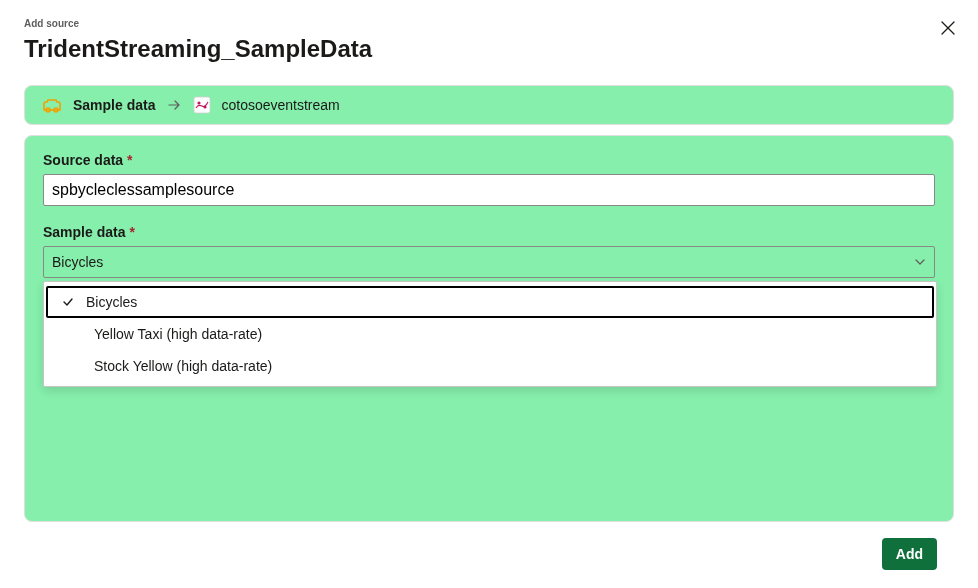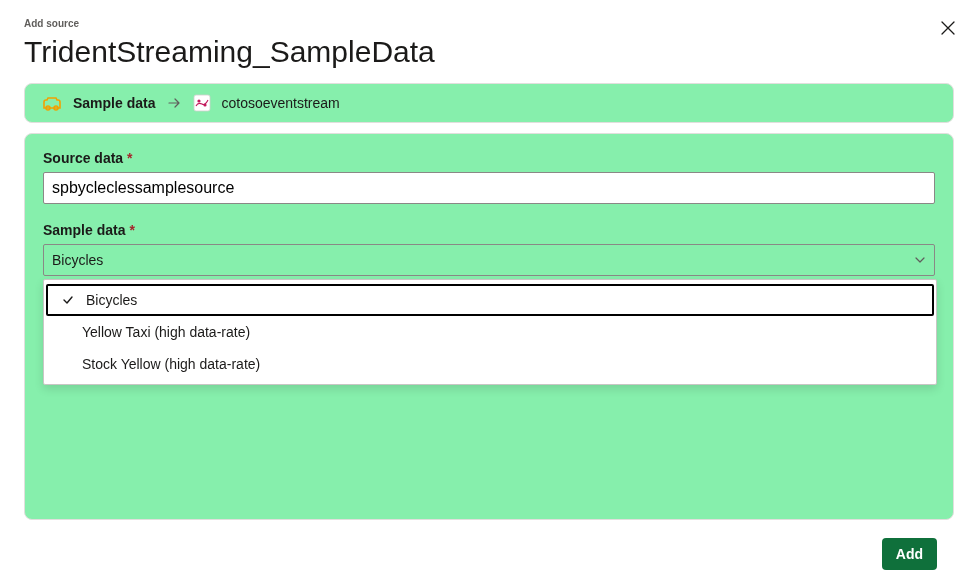--- a/index.html
+++ b/index.html
@@ -24,23 +24,23 @@
     cursor: pointer;
     display: flex; align-items: center; justify-content: center;
   }
   .dialog-subtitle {
     font-size: 10px;
     color: #605e5c;
     font-weight: 600;
     margin-bottom: 6px;
   }
   .dialog-title {
-    font-size: 30px;
-    font-weight: 400;
-    margin-bottom: 14px;
+    font-size: 24px;
+    font-weight: 700;
+    margin-bottom: 22px;
   }
   .card {
     width: 930px;
     border: 1px solid #e1dfdd;
     border-radius: 8px;
     background: #86efac;
   }
   .breadcrumb-card {
     height: 40px;
     display: flex;
@@ -111,20 +111,21 @@
     background: #fff;
     padding: 4px 0;
   }
   .dropdown-item {
     height: 32px;
     display: flex;
     align-items: center;
     padding: 0 12px;
     gap: 10px;
     cursor: pointer;
+    margin-left: 12px;
   }
   .dropdown-item.selected {
     border: 2px solid #000;
     border-radius: 2px;
     margin: 0 2px;
   }
   .check-slot {
     width: 16px; height: 16px;
     display: flex; align-items: center; justify-content: center;
     flex-shrink: 0;

